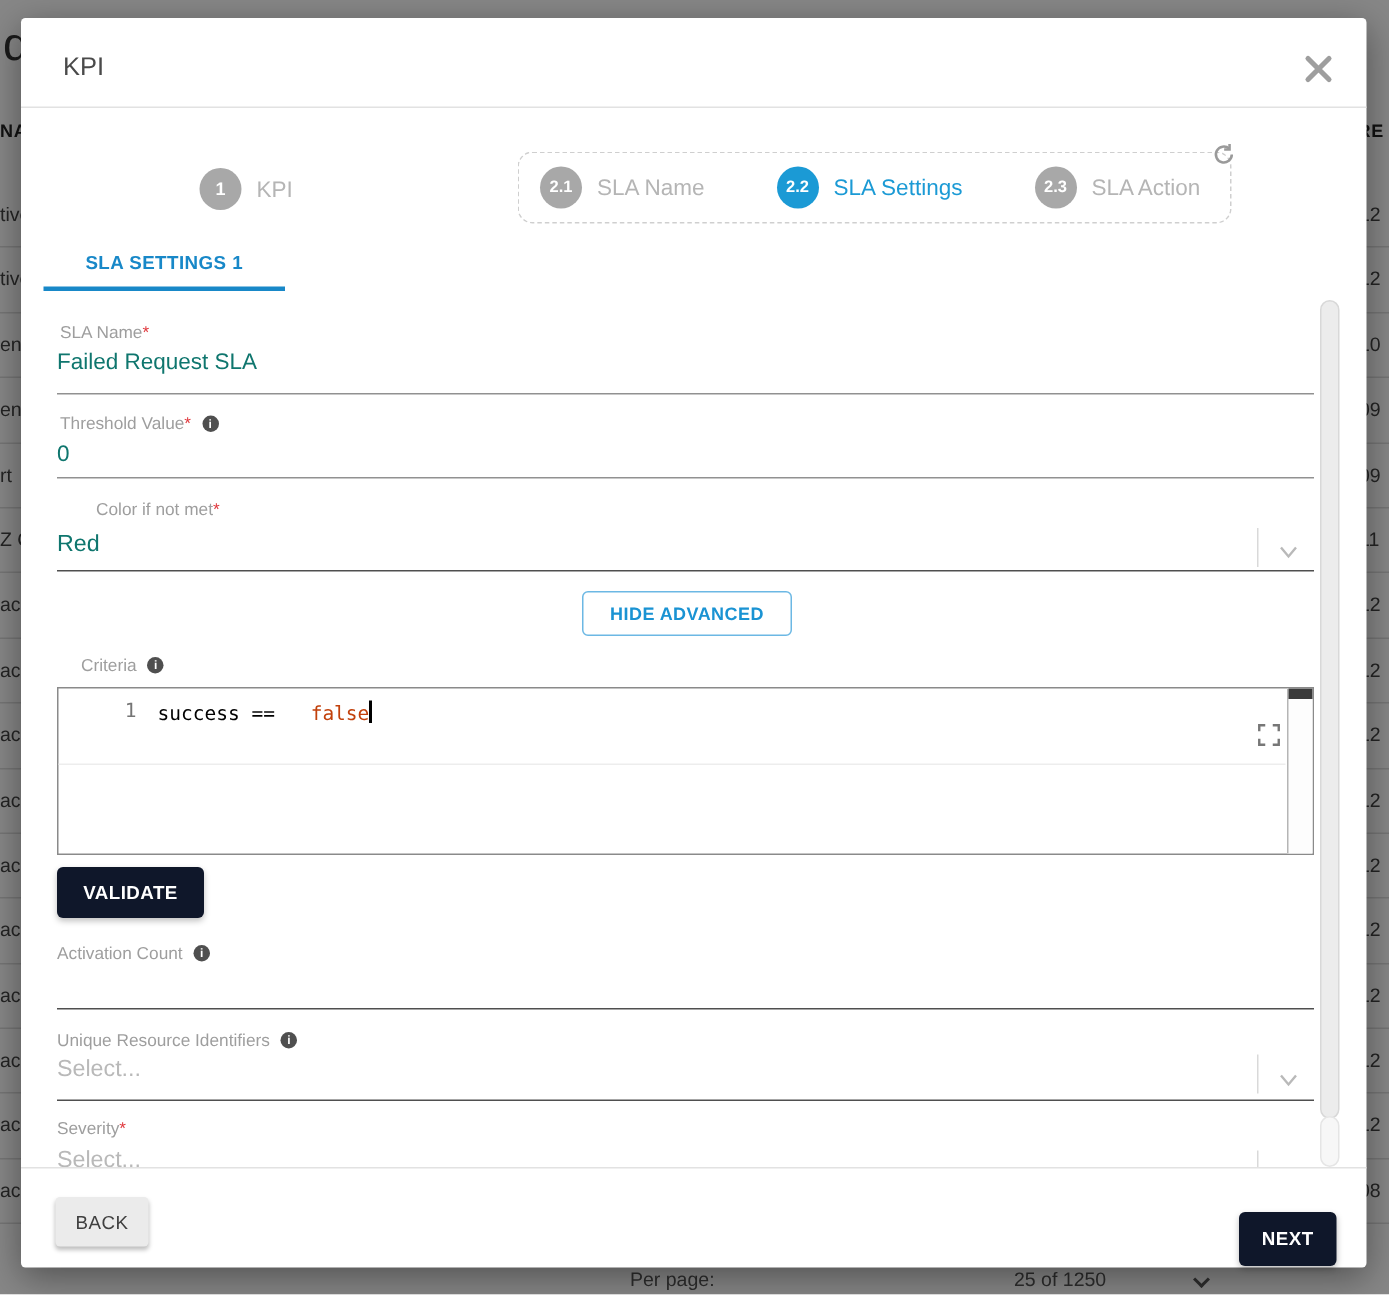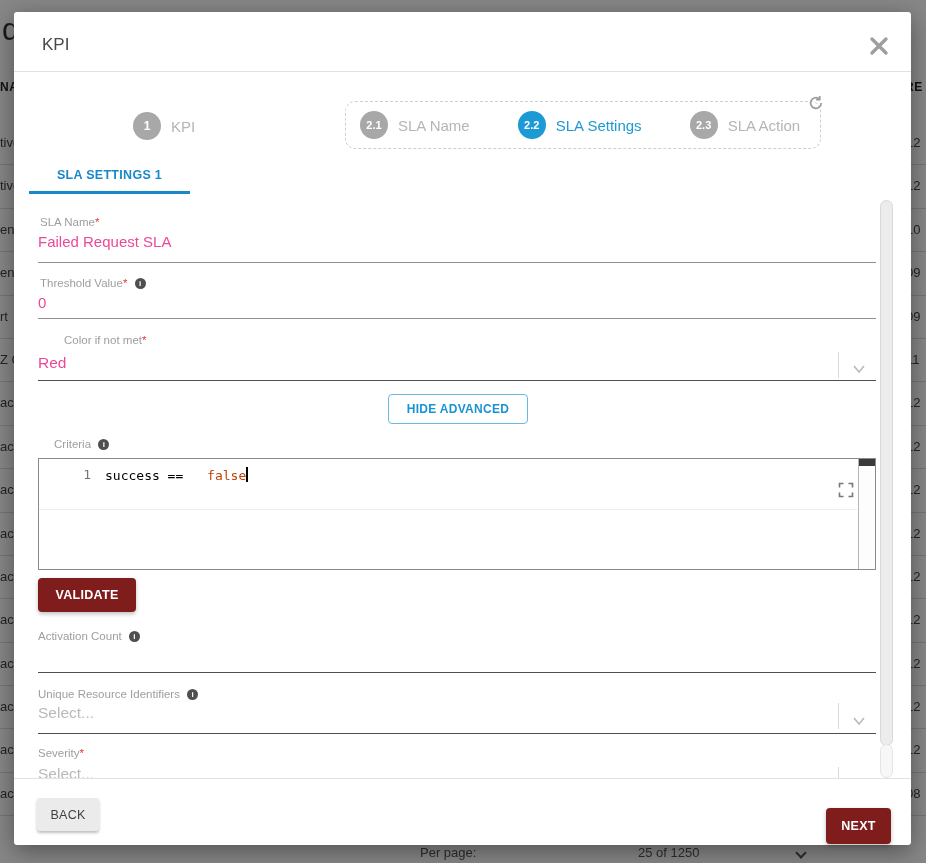--- a/index.html
+++ b/index.html
@@ -11,21 +11,21 @@
   .page { position:absolute; inset:0; background:#fff; z-index:0; }
   .page-heading { position:absolute; left:2px; top:12px; font-size:31px; color:#333; }
   .bg-header-left { position:absolute; left:0; top:80px; font-size:12px; font-weight:bold; color:#222; letter-spacing:.5px; }
   .bg-header-right { position:absolute; left:905px; top:80px; font-size:12px; font-weight:bold; color:#222; letter-spacing:.5px; }
   .bg-rows { position:absolute; left:0; top:122px; width:926px; }
   .bg-row { height:43.4px; border-bottom:1px solid #ddd; position:relative; }
   .bg-row .frag-left { position:absolute; left:0; top:13px; font-size:13px; color:#444; }
   .bg-row .frag-right { position:absolute; left:906px; top:13px; font-size:13px; color:#444; }
   .bg-pager { position:absolute; top:843px; left:0; width:926px; font-size:13px; color:#555; }
   .bg-pager .pp { position:absolute; left:420px; top:2px; }
-  .bg-pager .rng { position:absolute; left:638px; top:2px; }
+  .bg-pager .rng { position:absolute; left:676px; top:2px; }
   .bg-pager .chev { position:absolute; left:797px; top:6px; width:8px; height:8px;
     border-right:2px solid #555; border-bottom:2px solid #555; transform:rotate(45deg); }
 
   .overlay { position:absolute; inset:0; background:rgba(0,0,0,0.47); z-index:1; }
 
   
   .modal { position:absolute; left:14px; top:12px; width:897px; height:833px; background:#fff;
     border-radius:3px; box-shadow:0 6px 24px rgba(0,0,0,.4); z-index:2; }
   .modal-header { position:absolute; left:0; top:0; width:100%; height:60px; border-bottom:1px solid #e2e2e2; }
   .modal-title { position:absolute; left:28px; top:23px; font-size:17px; color:#4a4a4a; }
@@ -49,31 +49,31 @@
   .tab { position:absolute; left:15px; top:150px; width:161px; height:34px; text-align:center; cursor:pointer; }
   .tab-label { font-size:12.5px; font-weight:600; color:#1888c8; letter-spacing:.3px; line-height:26px; }
   .tab-inkbar { position:absolute; left:0; top:29px; width:161px; height:3px; background:#1888c8; }
 
   
   .lbl { position:absolute; font-size:11.5px; color:#9e9e9e; }
   .req { color:#e0393e; }
   .info-i { display:inline-block; width:11px; height:11px; margin-left:4px; border-radius:50%;
     background:#4f4f4f; color:#fff; font-size:8px; font-weight:bold; text-align:center;
     line-height:11px; vertical-align:1px; font-style:normal; }
-  .val { position:absolute; left:24px; font-size:15px; color:#ec4899; }
+  .val { position:absolute; left:24px; font-size:15px; color:#0f766e; }
   .placeholder { color:#b9b9b9; font-size:15.5px; }
   .uline { position:absolute; left:24px; width:838px; height:1px; background:#919191; }
   .uline.dark { background:#4f4f4f; }
   .sel-sep { position:absolute; left:824px; width:1px; height:26px; background:#d9d9d9; }
   .sel-chev { position:absolute; left:838px; width:14px; height:10px; cursor:pointer; }
 
   .btn-outline { position:absolute; left:374px; top:382px; width:140px; height:30px; background:#fff;
     border:1px solid #6cb8e4; border-radius:4px; color:#1a93d3; font-size:12px; font-weight:600;
     letter-spacing:.3px; cursor:pointer; font-family:inherit; }
-  .btn-blue { background:#7f1d1d; border:none; border-radius:4px; color:#fff; font-size:12.5px;
+  .btn-blue { background:#0f172a; border:none; border-radius:4px; color:#fff; font-size:12.5px;
     font-weight:600; letter-spacing:.3px; cursor:pointer; box-shadow:0 2px 4px rgba(0,0,0,.25);
     font-family:inherit; }
   .btn-validate { position:absolute; left:24px; top:566px; width:98px; height:34px; }
 
   
   .editor { position:absolute; left:24px; top:446px; width:838px; height:112px; border:1px solid #8a8a8a;
     background:#fff; font-family:"DejaVu Sans Mono", monospace; font-size:13px; }
   .ed-line { position:absolute; left:0; top:8px; width:100%; }
   .ed-gutter { position:absolute; left:0; top:0; width:52px; text-align:right; color:#757575; }
   .ed-code { position:absolute; left:66px; top:0; color:#000; white-space:pre; }

